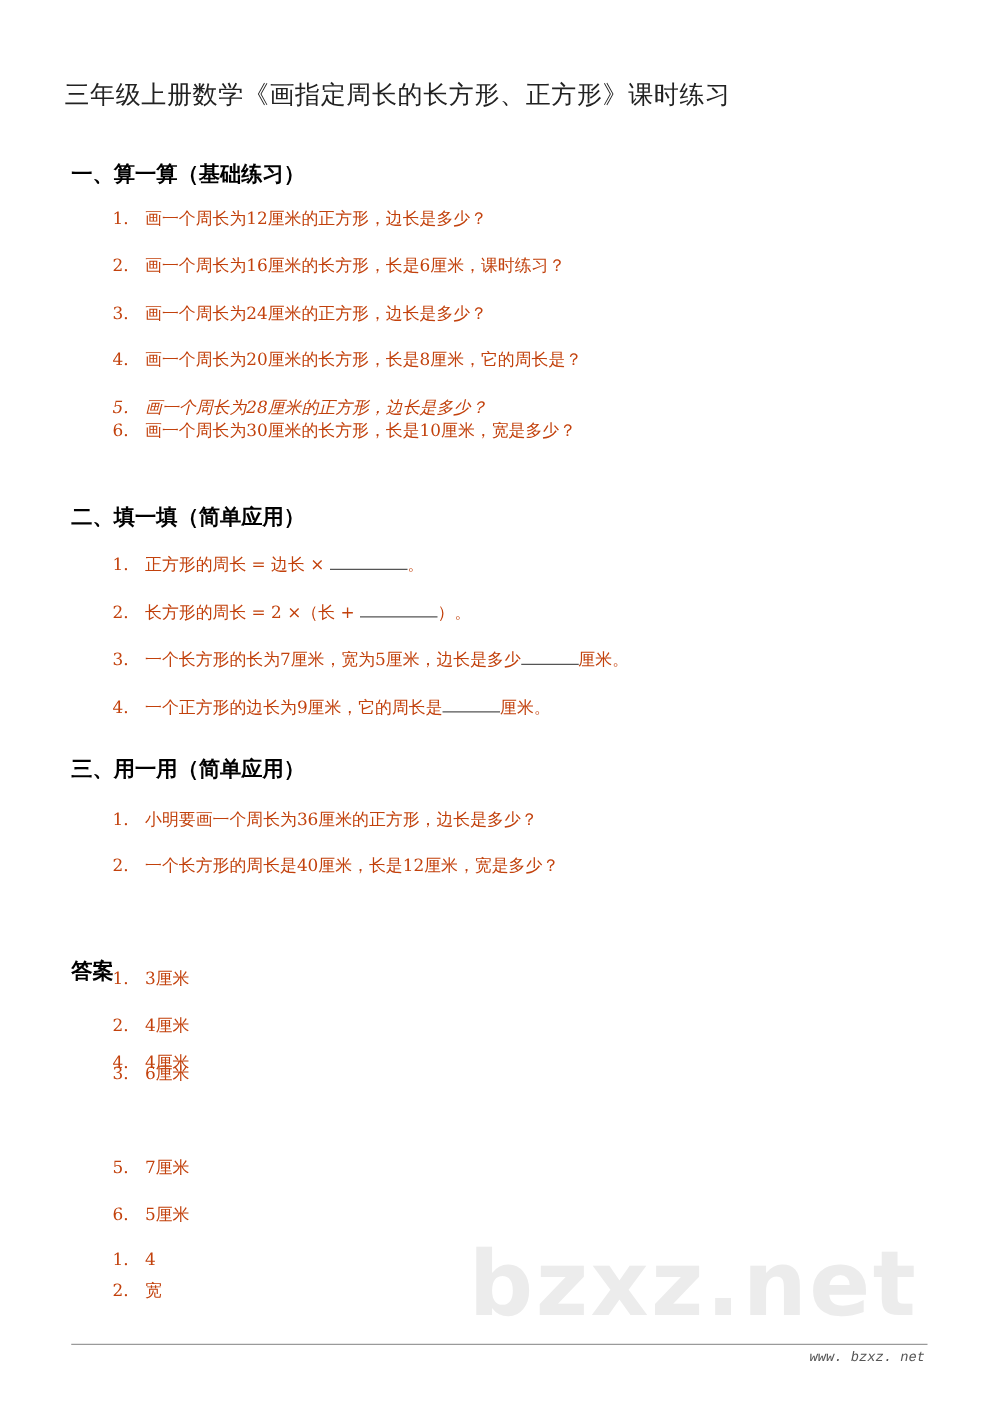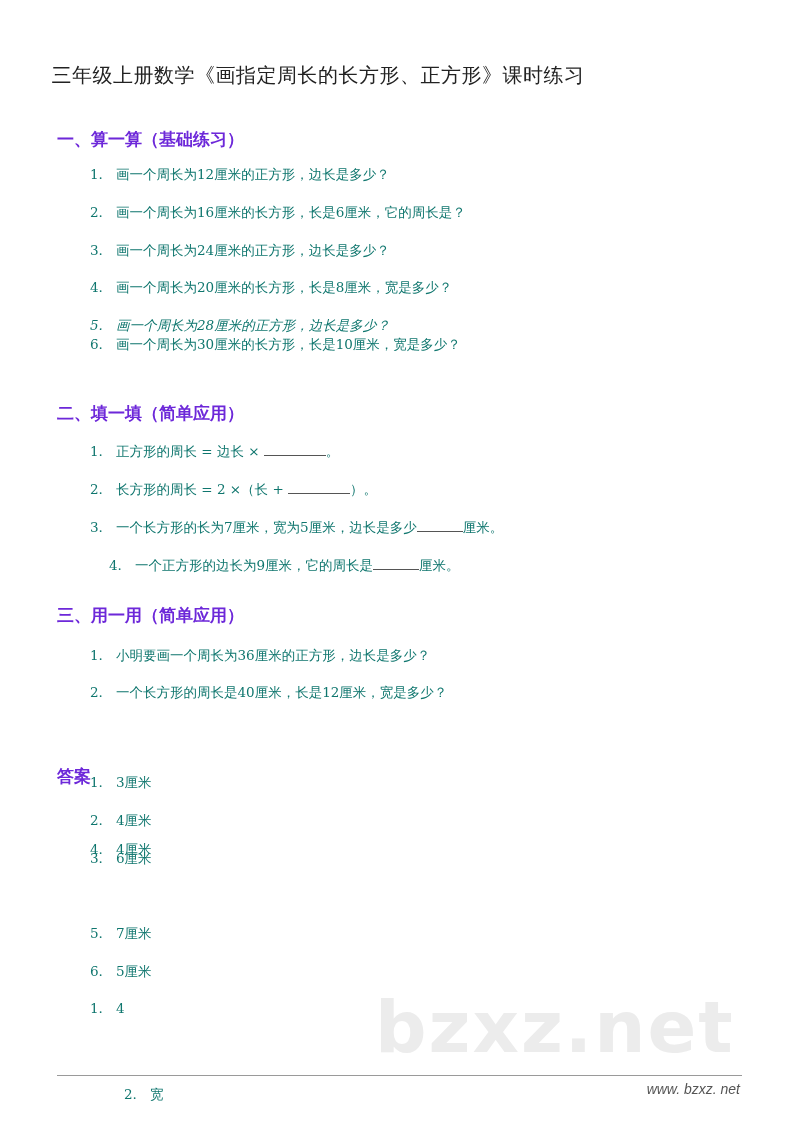--- a/index.html
+++ b/index.html
@@ -9,74 +9,74 @@
       color: #333333;
     }
     .title {
       position: absolute; top: 62px; left: 0; width: 636px; text-align: center;
       font-family: "DejaVu Sans", "Liberation Sans", sans-serif;
       font-size: 20px; color: #222; letter-spacing: 0.5px;
     }
     .section-heading {
       position: absolute; left: 57px;
       font-family: Liberation Mono, monospace;
-      font-weight: bold; font-size: 17px; color: #6d28d9;
+      font-weight: bold; font-size: 17px; color: #000000;
     }
     .item {
-      position: absolute; left: 90px; font-size: 13.5px; color: #0f766e;
+      position: absolute; left: 90px; font-size: 13.5px; color: #c2410c;
       white-space: nowrap;
     }
     .item .num { display: inline-block; width: 26px; }
     .blank {
       display: inline-block; border-bottom: 1px solid #555; vertical-align: baseline;
       height: 12px;
     }
     .watermark {
       position: absolute; left: 375px; top: 985px;
       font-family: "DejaVu Sans", "Liberation Sans", sans-serif;
       font-weight: bold; font-size: 72px; color: #ececec; letter-spacing: 2px;
     }
     .footer-line {
       position: absolute; left: 57px; top: 1075px; width: 685px; height: 0;
       border-top: 1.5px solid #9a9a9a;
     }
     .footer-url {
       position: absolute; right: 60px; top: 1081px;
-      font-family: Liberation Sans, sans-serif;
-      font-style: italic; font-size: 14px; color: #555;
+      font-family: Liberation Mono, monospace;
+      font-style: italic; font-size: 11px; color: #555;
     }
   </style>
 </head>
 <body>
 
 <div class="title">三年级上册数学《画指定周长的长方形、正方形》课时练习</div>
 
 <div class="section-heading" style="top:128px;">一、算一算（基础练习）</div>
 <div class="item" style="top:166px;"><span class="num">1.</span><span>画一个周长为12厘米的正方形，边长是多少？</span></div>
-<div class="item" style="top:204px;"><span class="num">2.</span><span>画一个周长为16厘米的长方形，长是6厘米，它的周长是？</span></div>
+<div class="item" style="top:204px;"><span class="num">2.</span><span>画一个周长为16厘米的长方形，长是6厘米，课时练习？</span></div>
 <div class="item" style="top:242px;"><span class="num">3.</span><span>画一个周长为24厘米的正方形，边长是多少？</span></div>
-<div class="item" style="top:279px;"><span class="num">4.</span><span>画一个周长为20厘米的长方形，长是8厘米，宽是多少？</span></div>
+<div class="item" style="top:279px;"><span class="num">4.</span><span>画一个周长为20厘米的长方形，长是8厘米，它的周长是？</span></div>
 <div class="item" style="top:317px;font-style:italic;"><span class="num">5.</span><span>画一个周长为28厘米的正方形，边长是多少？</span></div>
 <div class="item" style="top:336px;"><span class="num">6.</span><span>画一个周长为30厘米的长方形，长是10厘米，宽是多少？</span></div>
 
 <div class="section-heading" style="top:402px;">二、填一填（简单应用）</div>
 <div class="item" style="top:443px;"><span class="num">1.</span><span>正方形的周长 = 边长 × </span><span class="blank" style="width:62px;"></span><span>。</span></div>
 <div class="item" style="top:481px;"><span class="num">2.</span><span>长方形的周长 = 2 ×（长 + </span><span class="blank" style="width:62px;"></span><span>）。</span></div>
 <div class="item" style="top:519px;"><span class="num">3.</span><span>一个长方形的长为7厘米，宽为5厘米，边长是多少</span><span class="blank" style="width:46px;"></span><span>厘米。</span></div>
-<div class="item" style="top:557px;margin-left:19px;"><span class="num">4.</span><span>一个正方形的边长为9厘米，它的周长是</span><span class="blank" style="width:46px;"></span><span>厘米。</span></div>
+<div class="item" style="top:557px;"><span class="num">4.</span><span>一个正方形的边长为9厘米，它的周长是</span><span class="blank" style="width:46px;"></span><span>厘米。</span></div>
 
 <div class="section-heading" style="top:604px;">三、用一用（简单应用）</div>
 <div class="item" style="top:647px;"><span class="num">1.</span><span>小明要画一个周长为36厘米的正方形，边长是多少？</span></div>
 <div class="item" style="top:684px;"><span class="num">2.</span><span>一个长方形的周长是40厘米，长是12厘米，宽是多少？</span></div>
 
 <div class="section-heading" style="top:765px;">答案</div>
 <div class="item" style="top:774px;"><span class="num">1.</span><span>3厘米</span></div>
 <div class="item" style="top:812px;"><span class="num">2.</span><span>4厘米</span></div>
 <div class="item" style="top:850px;"><span class="num">3.</span><span>6厘米</span></div>
 <div class="item" style="top:841px;"><span class="num">4.</span><span>4厘米</span></div>
 <div class="item" style="top:925px;"><span class="num">5.</span><span>7厘米</span></div>
 <div class="item" style="top:963px;"><span class="num">6.</span><span>5厘米</span></div>
 <div class="item" style="top:1000px;"><span class="num">1.</span><span>4</span></div>
-<div class="item" style="top:1086px;margin-left:34px;"><span class="num">2.</span><span>宽</span></div>
+<div class="item" style="top:1024px;"><span class="num">2.</span><span>宽</span></div>
 
 <div class="watermark">bzxz.net</div>
 <div class="footer-line"></div>
 <div class="footer-url">www. bzxz. net</div>
 
 </body></html>

